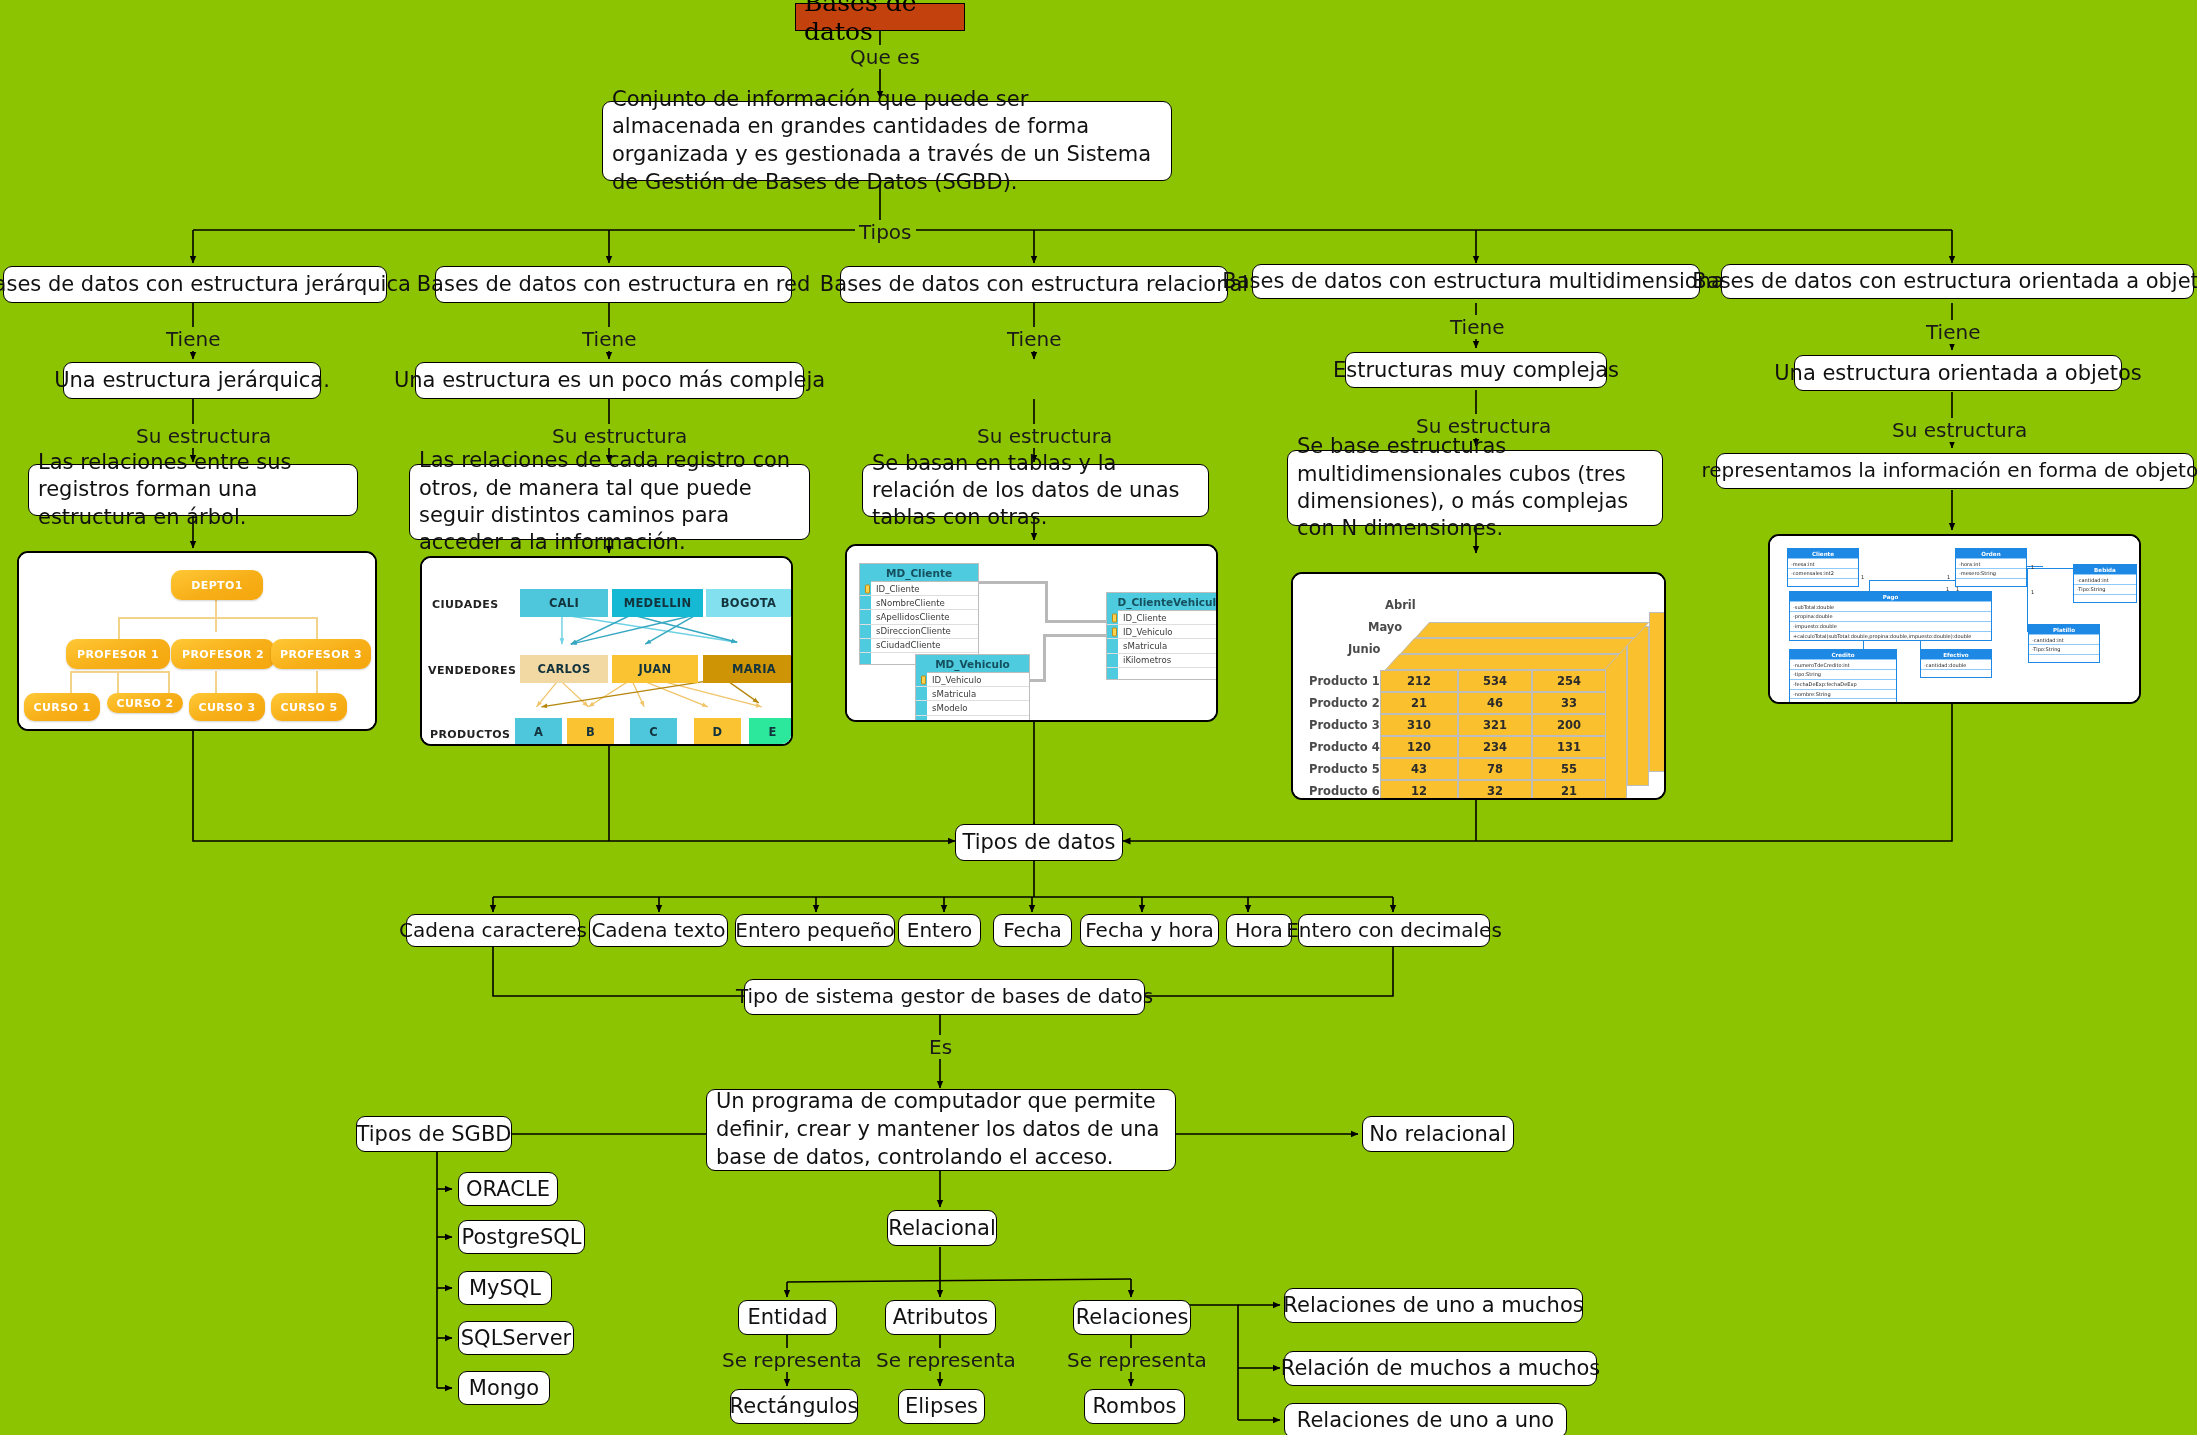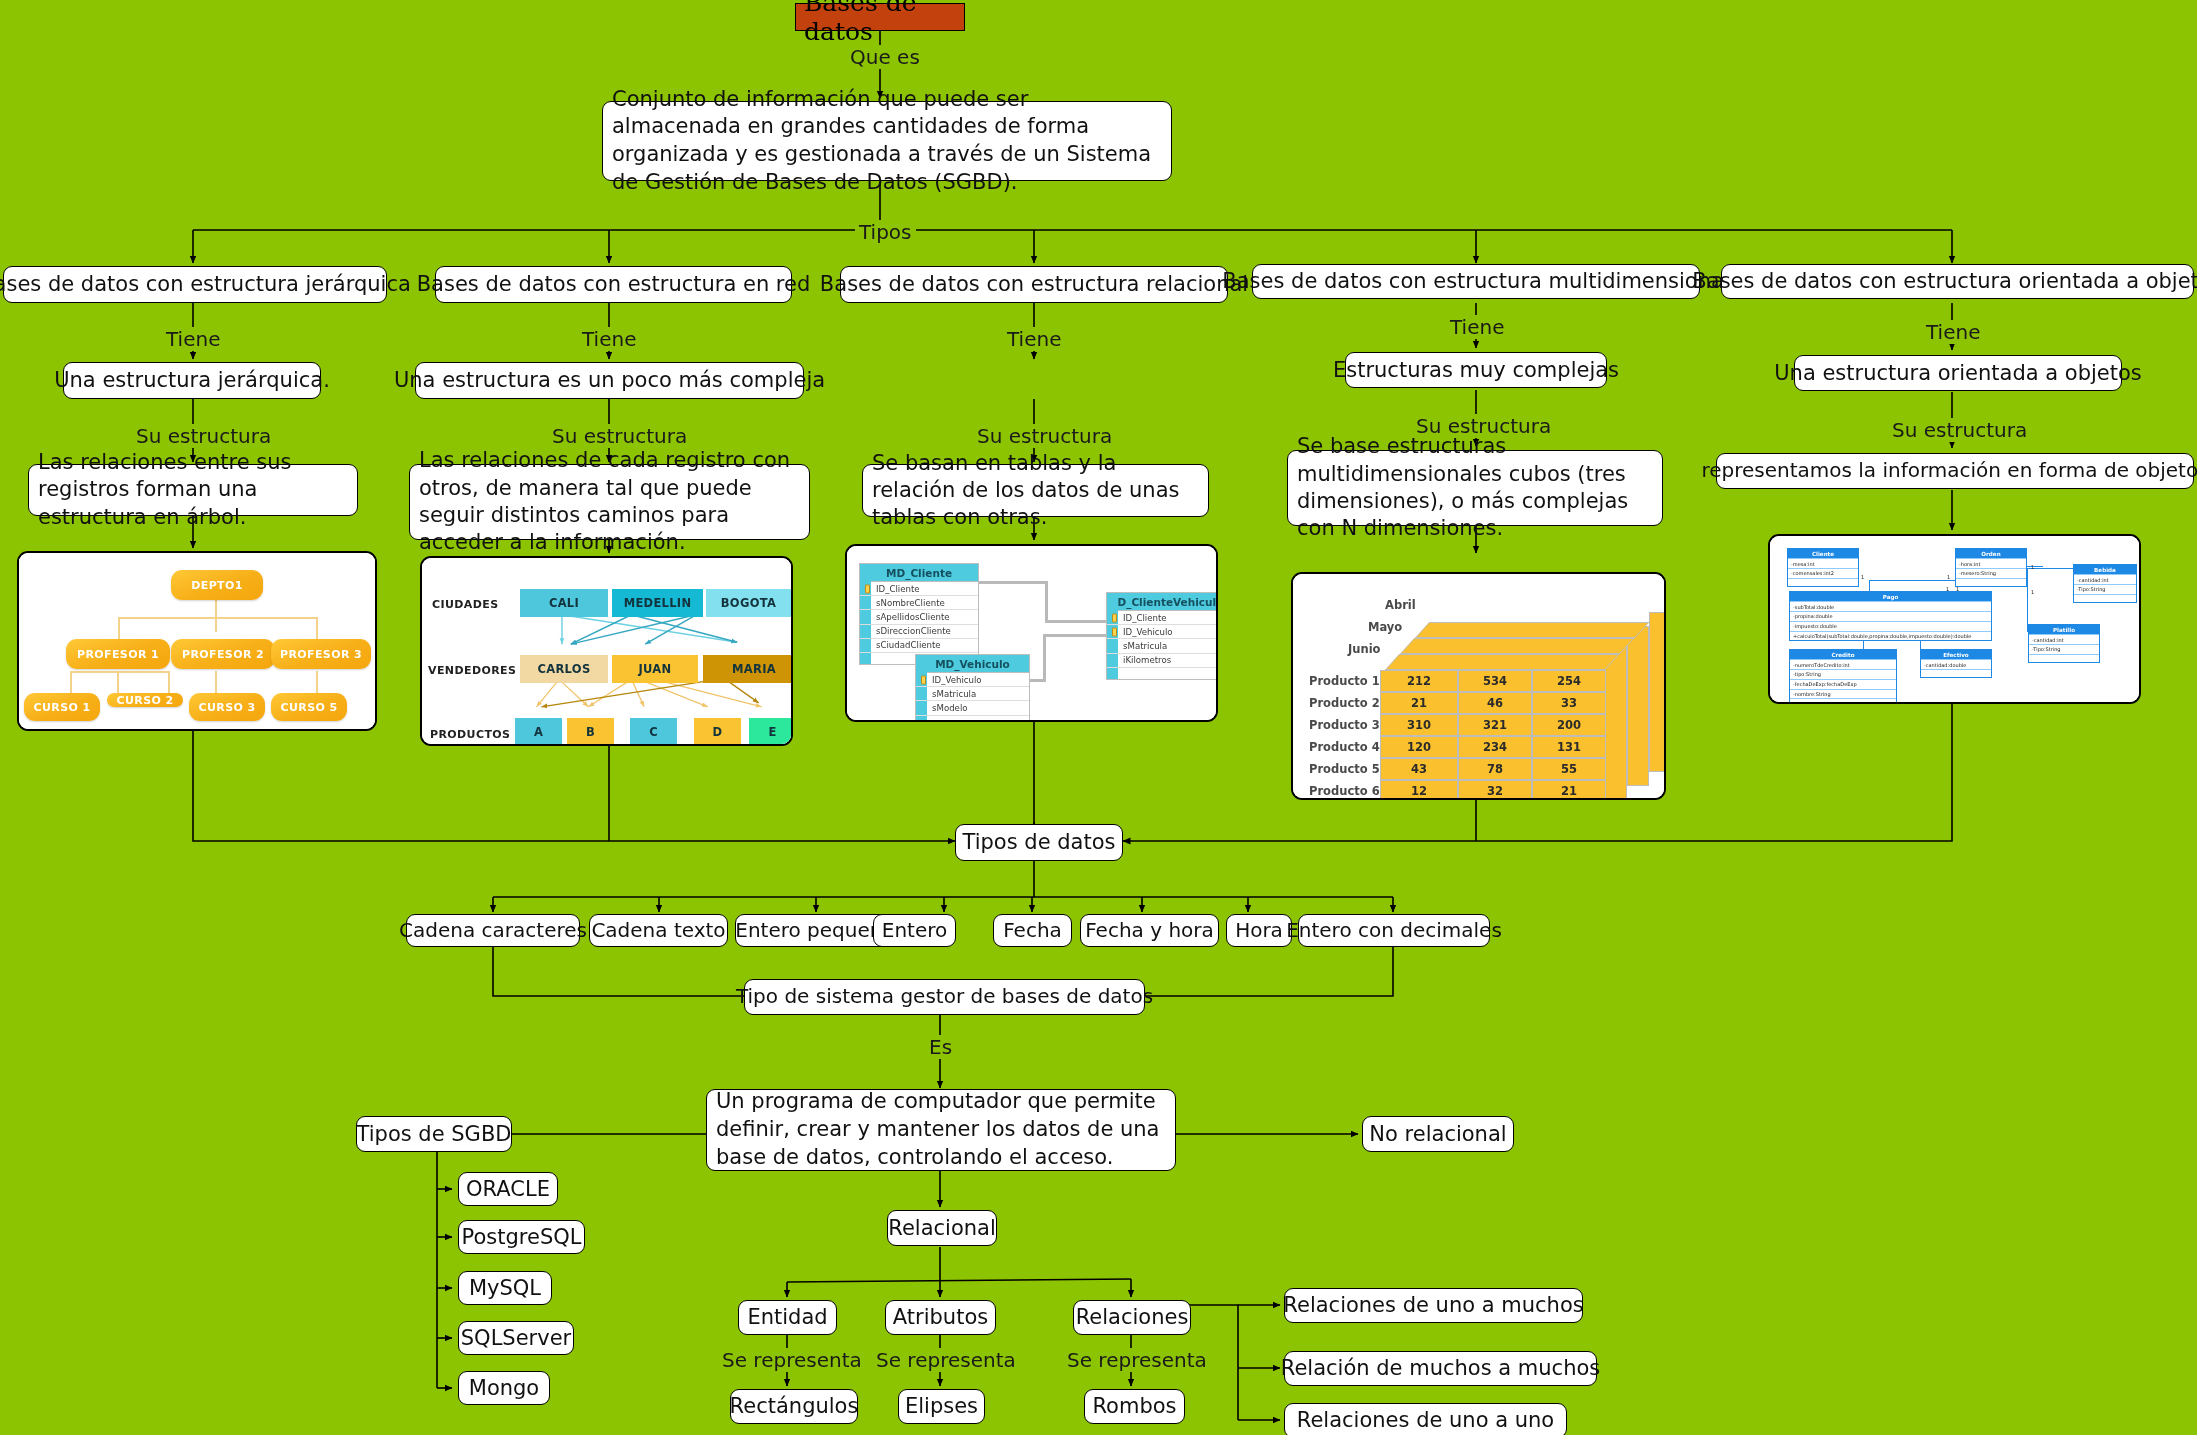--- a/index.html
+++ b/index.html
@@ -250,21 +250,21 @@
       <div class="tline" style="left:51px;top:118px;width:2px;height:22px;"></div>
       <div class="tline" style="left:149px;top:118px;width:2px;height:22px;"></div>
       <div class="tline" style="left:196px;top:118px;width:2px;height:22px;"></div>
       <div class="tline" style="left:297px;top:118px;width:2px;height:22px;"></div>
 
       <div class="tnode" style="left:152px;top:17px;width:92px;height:30px;">DEPTO1</div>
       <div class="tnode" style="left:47px;top:86px;width:104px;height:30px;">PROFESOR 1</div>
       <div class="tnode" style="left:152px;top:86px;width:104px;height:30px;">PROFESOR 2</div>
       <div class="tnode" style="left:252px;top:86px;width:100px;height:30px;">PROFESOR 3</div>
       <div class="tnode" style="left:5px;top:140px;width:76px;height:28px;">CURSO 1</div>
-      <div class="tnode" style="left:88px;top:140px;width:76px;height:14px;">CURSO 2</div>
+      <div class="tnode" style="left:88px;top:140px;width:76px;height:20px;">CURSO 2</div>
       <div class="tnode" style="left:170px;top:140px;width:76px;height:28px;">CURSO 3</div>
       <div class="tnode" style="left:252px;top:140px;width:76px;height:28px;">CURSO 5</div>
     </div>
   </div>
 
   <div class="node" style="left:435px;top:266px;width:357px;height:37px;">Bases de datos con estructura en red</div>
   <div class="elabel" style="left:578px;top:327px;">Tiene</div>
   <div class="node" style="left:415px;top:362px;width:389px;height:37px;">Una estructura es un poco más compleja</div>
   <div class="elabel" style="left:548px;top:424px;">Su estructura</div>
   <div class="node multi" style="left:409px;top:464px;width:401px;height:76px;">Las relaciones de cada registro con otros, de manera tal que puede seguir distintos caminos para acceder a la información.</div>
@@ -504,21 +504,21 @@
       <div class="umult" style="left:261px;top:28px;">1</div>
       <div class="umult" style="left:261px;top:53px;">1</div>
     </div>
   </div>
 
   <div class="node" style="left:955px;top:824px;width:168px;height:37px;">Tipos de datos</div>
 
   <div class="node" style="left:406px;top:914px;width:174px;height:33px;font-size:20px;">Cadena caracteres</div>
   <div class="node" style="left:589px;top:914px;width:139px;height:33px;font-size:20px;">Cadena texto</div>
   <div class="node" style="left:735px;top:914px;width:160px;height:33px;font-size:20px;">Entero pequeño</div>
-  <div class="node" style="left:873px;top:914px;width:83px;height:33px;font-size:20px;">Entero</div>
+  <div class="node" style="left:898px;top:914px;width:83px;height:33px;font-size:20px;">Entero</div>
   <div class="node" style="left:993px;top:914px;width:79px;height:33px;font-size:20px;">Fecha</div>
   <div class="node" style="left:1080px;top:914px;width:139px;height:33px;font-size:20px;">Fecha y hora</div>
   <div class="node" style="left:1226px;top:914px;width:66px;height:33px;font-size:20px;">Hora</div>
   <div class="node" style="left:1298px;top:914px;width:192px;height:33px;font-size:20px;">Entero con decimales</div>
 
   <div class="node" style="left:744px;top:979px;width:401px;height:36px;font-size:20px;">Tipo de sistema gestor de bases de datos</div>
 
   <div class="elabel" style="left:925px;top:1035px;">Es</div>
 
   <div class="node center-multi" style="left:706px;top:1089px;width:470px;height:82px;font-size:21px;">Un programa de computador que permite definir, crear y mantener los datos de una base de datos, controlando el acceso.</div>

